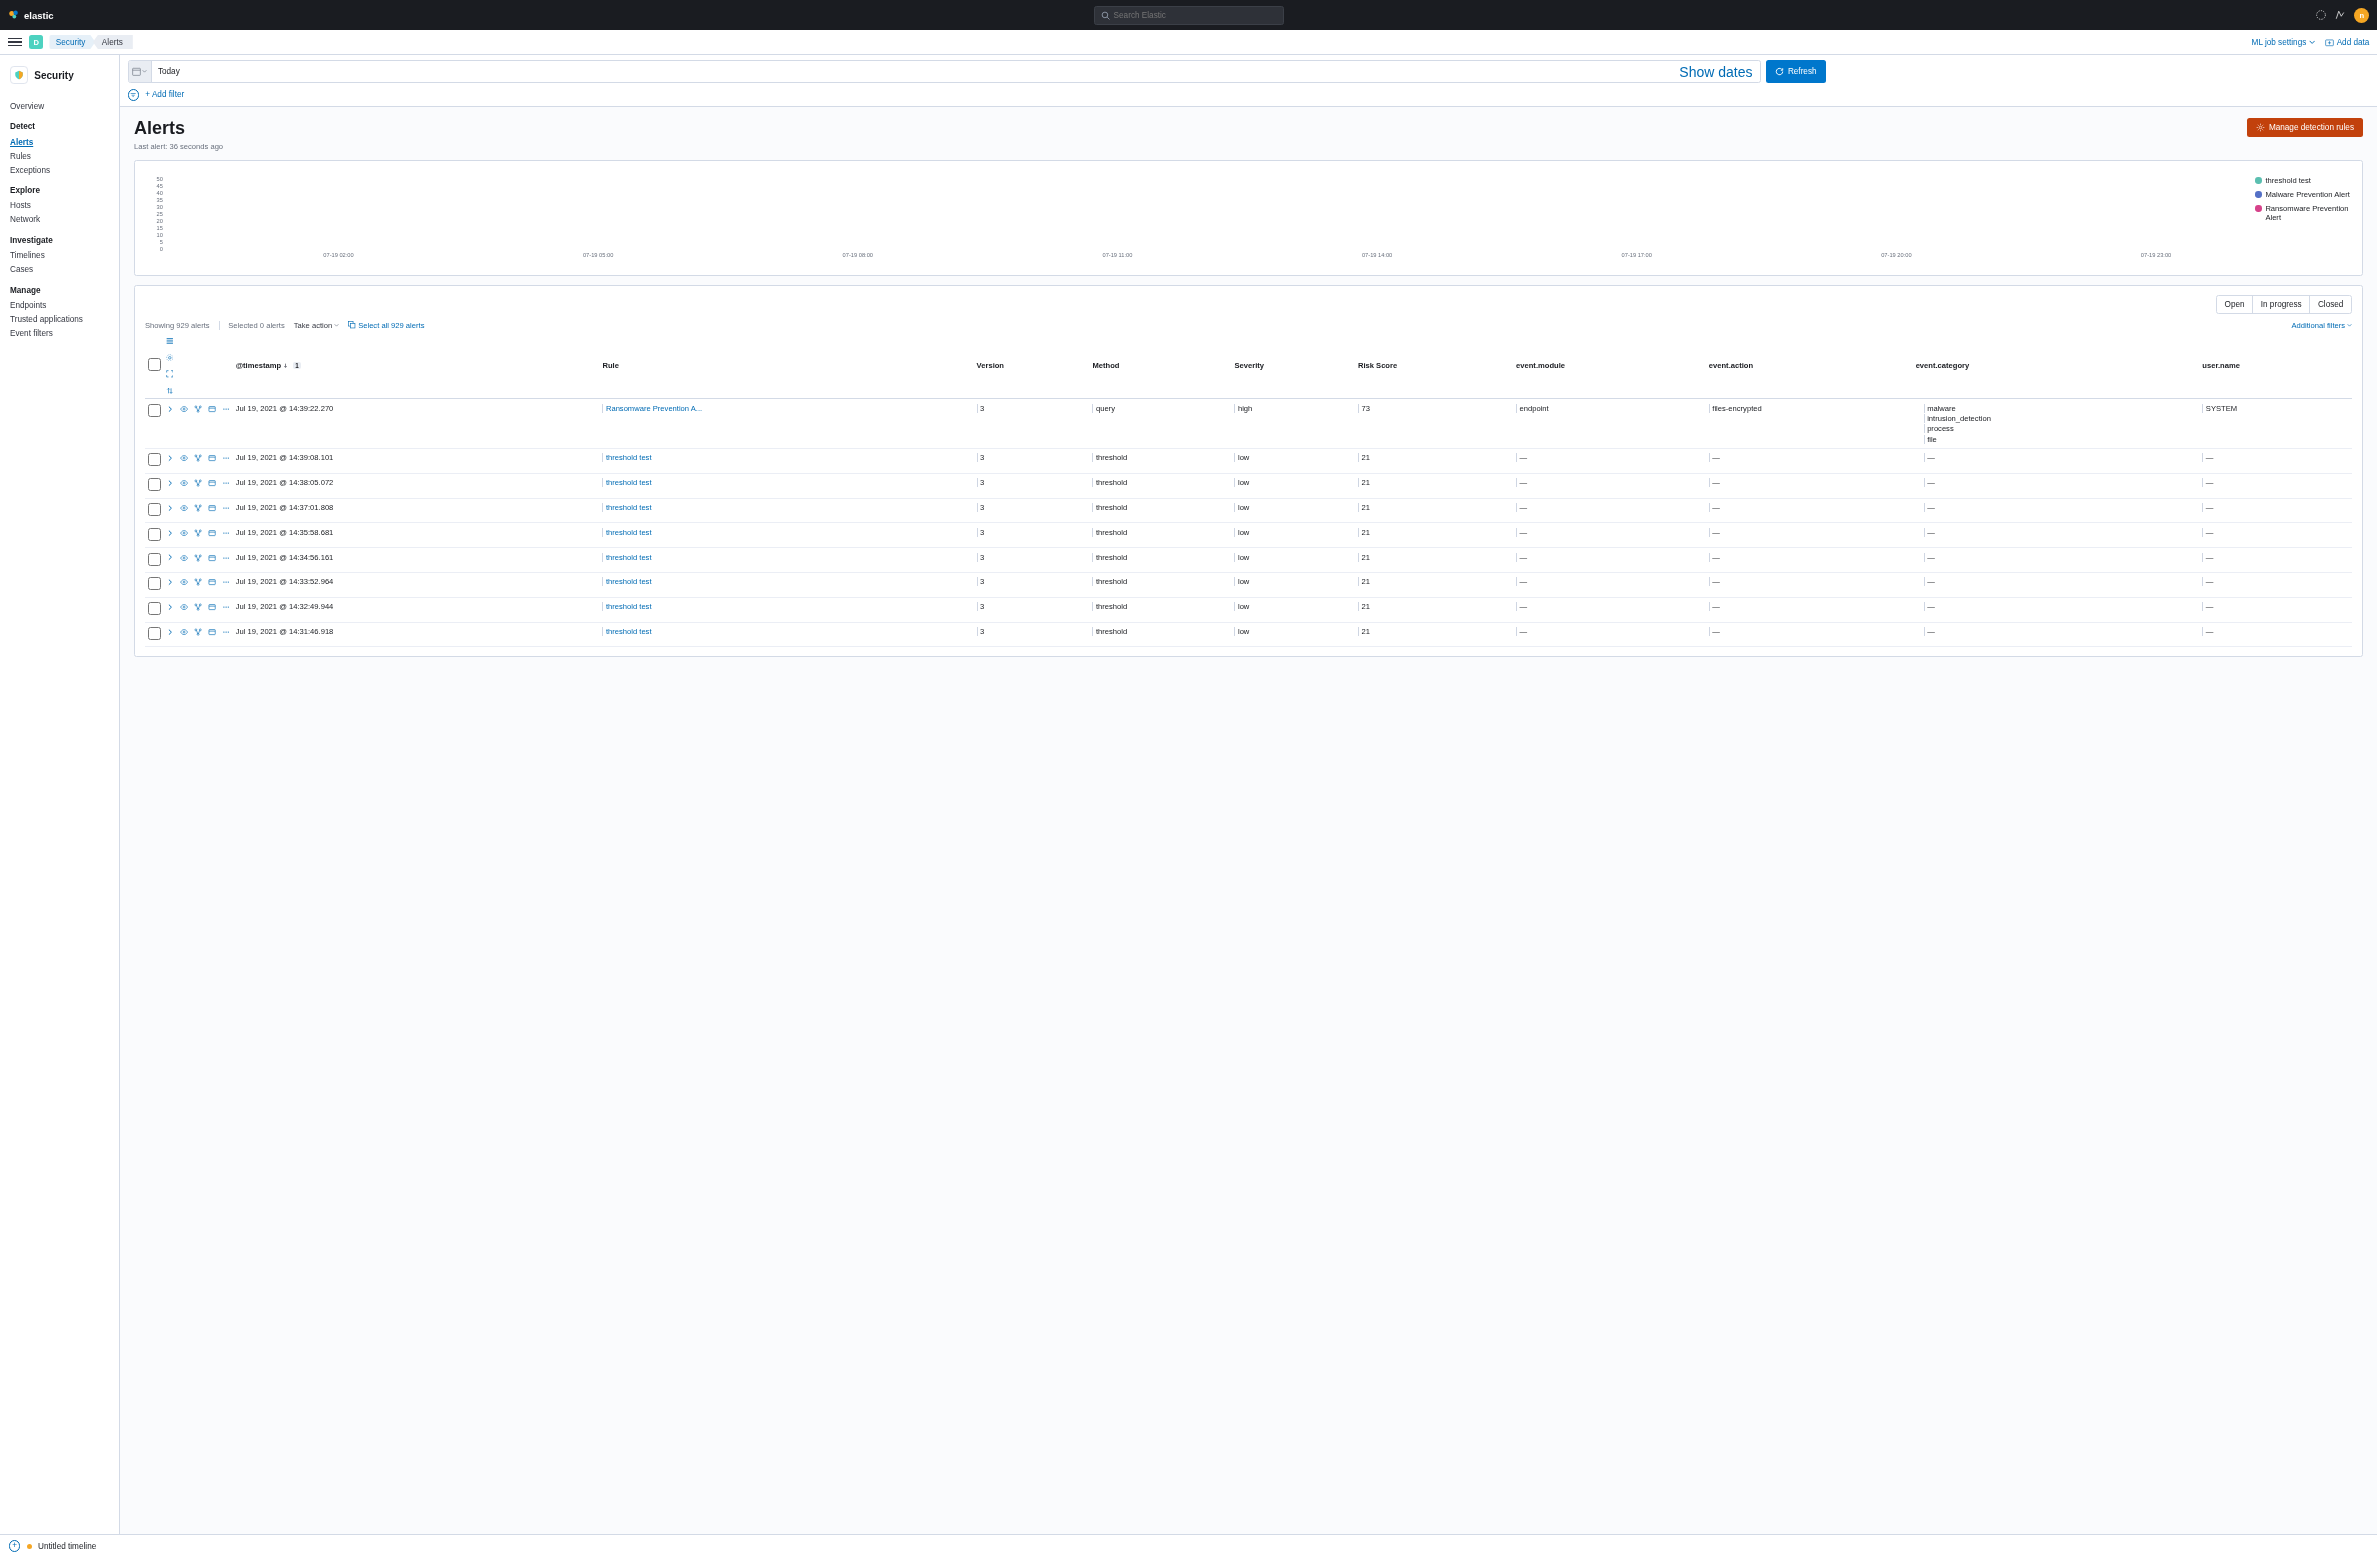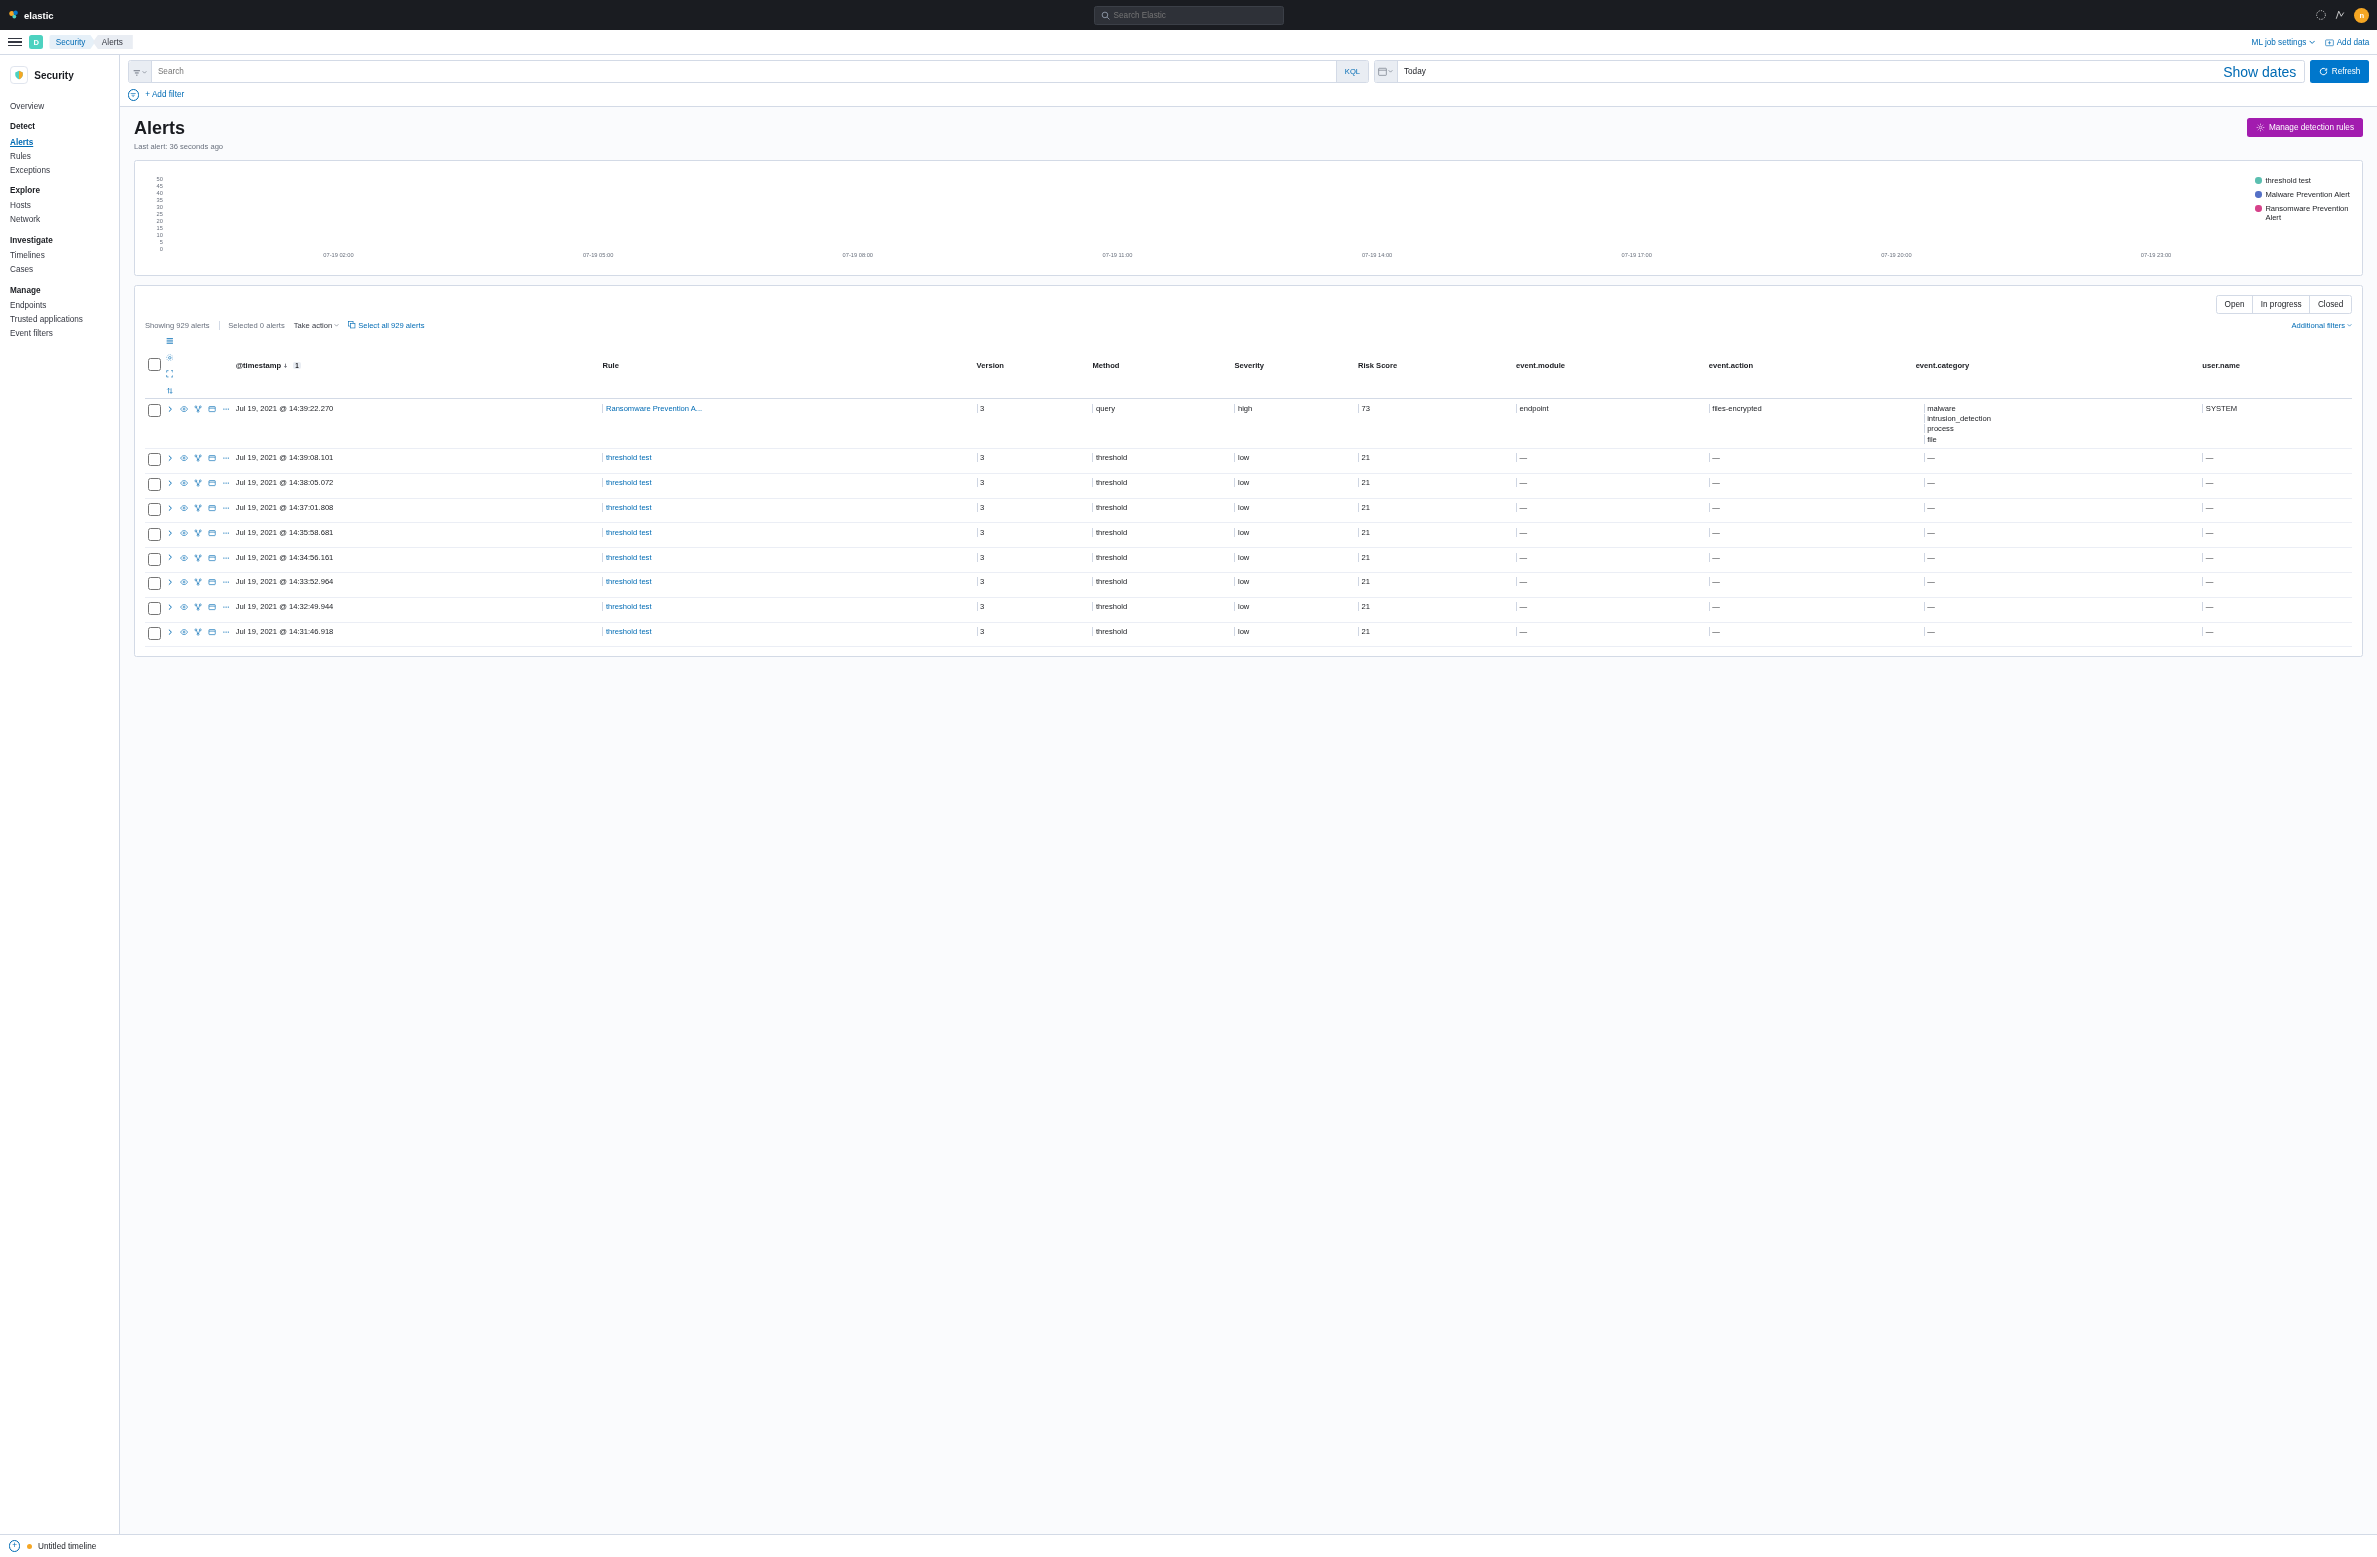--- a/index.html
+++ b/index.html
@@ -40,21 +40,21 @@
 .date-wrap .date-toggle { background:#e9edf3; width:23px; display:flex; align-items:center; justify-content:center; border-right:0.6px solid #d3dae6; }
 .date-wrap .date-text { padding:0 6.3px; display:flex; align-items:center; flex:1; font-size:8.2px; }
 .date-wrap .show-dates { padding:0 7.6px; display:flex; align-items:center; color:#006bb4; font-size:14px;margin-left:9px; }
 .refresh-btn { background:#0077cc; color:#fff; border:none; height:23px; padding:0 9px; border-radius:2.5px; font-size:8.2px; display:flex; align-items:center; gap:3.8px; cursor:pointer; }
 .add-filter-row { display:flex; align-items:center; gap:6.3px; padding-top:2.5px; }
 .add-filter-row .disc-icon { color:#006bb4; width:11.4px; height:11.4px; border:1px solid #006bb4; border-radius:50%; display:flex; align-items:center; justify-content:center; font-size:7px; }
 .content { padding: 11.4px 14px 7.6px; }
 .page-header { display:flex; justify-content:space-between; align-items:flex-start; margin-bottom:9px; }
 .page-title { font-size:18px; font-weight:700; }
 .page-sub { font-size:7.6px; color:#69707d; margin-top:2.5px; }
-.primary-btn { background:#a21caf; color:#fff; border:none; padding:5px 9px; border-radius:2.5px; font-size:8.2px; display:flex; align-items:center; gap:3.8px; cursor:pointer;text-align:right; }
+.primary-btn { background:#c2410c; color:#fff; border:none; padding:5px 9px; border-radius:2.5px; font-size:8.2px; display:flex; align-items:center; gap:3.8px; cursor:pointer;text-align:right; }
 .panel { background:#fff; border:0.6px solid #d3dae6; border-radius:2.5px; padding:10px 11.4px; margin-bottom:9px; }
 .panel-header { display:flex; justify-content:space-between; align-items:flex-start; }
 .panel-title { font-size:12.7px; font-weight:700; }
 .panel-sub { font-size:7.6px; color:#69707d; margin-top:1.3px; }
 .stack-by { display:flex; align-items:center; border:0.6px solid #d3dae6; border-radius:2.5px; overflow:hidden; }
 .stack-by-label { background:#f5f7fa; padding:5px 7.6px; font-size:7.6px; border-right:0.6px solid #d3dae6; }
 .stack-by-select { padding:5px 19px 5px 7.6px; font-size:8.2px; position:relative; }
 .chart-area { display:flex; margin-top:5px; }
 .chart-plot { flex:1; position:relative; height:89px; }
 .y-axis { position:absolute; left:0; top:0; bottom:12.7px; width:16.5px; display:flex; flex-direction:column; justify-content:space-between; font-size:5.7px; color:#69707d; text-align:right; }
@@ -182,34 +182,20 @@
     <div class="sb-group-title">Manage</div>
     <div class="sb-item">Endpoints</div>
     <div class="sb-item">Trusted applications</div>
     <div class="sb-item">Event filters</div>
   </div>
 
   <div class="main">
 
     <div class="query-bar">
       <div class="qb-row">
-        <div class="qb-search-wrap">
-          <div class="qb-toggle" style="border:none;border-right:0.6px solid #d3dae6">
-            <svg width="7.6" height="7.6" viewBox="0 0 12 12">
-                <rect x="1" y="2" width="10" height="1.5" fill="#69707d"></rect>
-                <rect x="3" y="5.5" width="6" height="1.5" fill="#69707d"></rect>
-                <rect x="5" y="9" width="2" height="1.5" fill="#69707d"></rect>
-              </svg>
-            <svg width="5" height="5" viewBox="0 0 8 8">
-                <path d="M1 2 L4 5 L7 2" stroke="#69707d" fill="none"></path>
-              </svg>
-          </div>
-          <input placeholder="Search" style="">
-          <div class="kql-badge">KQL</div>
-        </div>
         <div class="date-wrap">
           <div class="date-toggle">
             <svg width="9" height="9" viewBox="0 0 14 14">
                 <rect x="1" y="2" width="12" height="11" rx="1" stroke="#69707d" fill="none"></rect>
                 <line x1="1" y1="5" x2="13" y2="5" stroke="#69707d"></line>
               </svg>
             <svg width="5" height="5" viewBox="0 0 8 8" style="margin-left:1.3px">
                 <path d="M1 2 L4 5 L7 2" stroke="#69707d" fill="none"></path>
               </svg>
           </div>

